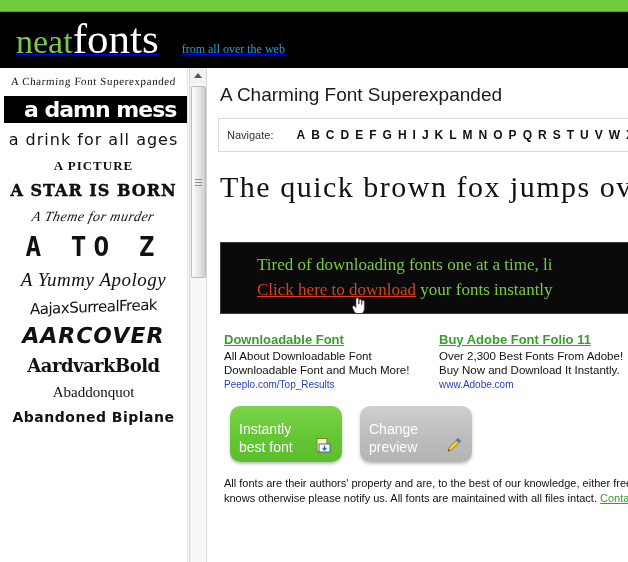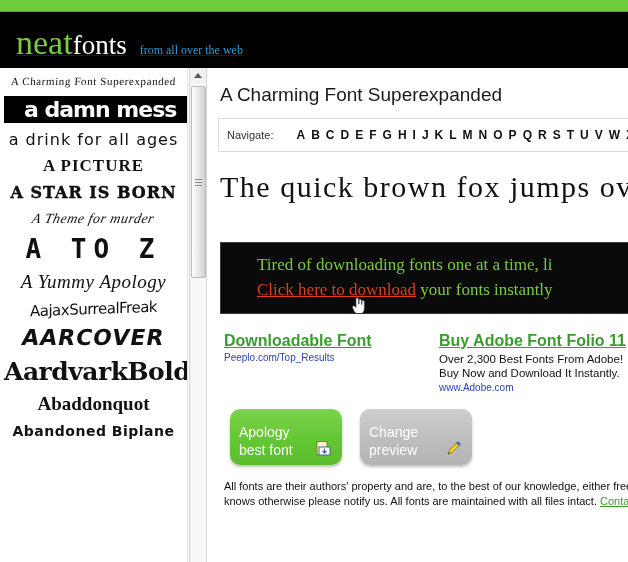--- a/index.html
+++ b/index.html
@@ -31,29 +31,29 @@
     line-height: 1;
   }
   .logo .neat {
     font-family: "Liberation Serif", serif;
     font-size: 34px;
     color: #7ac943;
     letter-spacing: 0px;
   }
   .logo .fonts {
     font-family: "Liberation Serif", serif;
-    font-size: 27px;
+    font-size: 43px;
     color: #ffffff;
     text-align: center;
   }
   .logo .tagline {
     font-family: "Liberation Serif", serif;
     font-size: 12px;
     color: #2e9bd6;
-    margin-left: 13px;
+    margin-left: 23px;
   }
 
   
   .page {
     position: relative;
     height: 494px;
     background: #ffffff;
   }
 
   
@@ -76,30 +76,30 @@
     overflow: hidden;
     white-space: nowrap;
   }
   .font-item span { display: inline-block; }
 
   
   .fp1 { font-family: "Liberation Serif", serif; font-size: 11px; letter-spacing: .6px; transform: scaleX(1.0) skewX(-4deg); }
   .fp2 { font-family: "DejaVu Sans", sans-serif; font-weight: bold; font-size: 22px; letter-spacing: -1px;
          background: #000; color: #fff; padding: 1px 20px; -webkit-text-stroke: 0; }
   .fp3 { font-family: "DejaVu Sans", sans-serif; font-size: 16px; letter-spacing: 1px; }
-  .fp4 { font-family: "Liberation Serif", serif; font-weight: bold; font-size: 17px; letter-spacing: 1px; }
+  .fp4 { font-family: "Liberation Serif", serif; font-weight: bold; font-size: 13px; letter-spacing: 1px; }
   .fp5 { font-family: "DejaVu Serif", serif; font-weight: bold; font-size: 16px; letter-spacing: 1px;
          -webkit-text-stroke: 0.4px #000; }
   .fp6 { font-family: "Liberation Serif", serif; font-style: italic; font-size: 14px; transform: skewX(-12deg); letter-spacing: .5px; }
   .fp7 { font-family: "DejaVu Sans Mono", monospace; font-weight: bold; font-size: 26px; letter-spacing: 7px; }
   .fp8 { font-family: Liberation Serif, serif; font-style: italic; font-size: 19px; letter-spacing: .5px; }
   .fp9 { font-family: "DejaVu Sans", sans-serif; font-size: 15px; letter-spacing: -0.5px; transform: skewY(-2deg); }
   .fp10{ font-family: "DejaVu Sans", sans-serif; font-weight: bold; font-size: 22px; letter-spacing: 1px; transform: skewX(-10deg); }
-  .fp11{ font-family: "DejaVu Serif", serif; font-weight: bold; font-size: 25px; letter-spacing: -0.5px; }
-  .fp12{ font-family: "Liberation Serif", serif; font-size: 19px; letter-spacing: 0px; font-weight: bold; }
+  .fp11{ font-family: "DejaVu Serif", serif; font-weight: bold; font-size: 18px; letter-spacing: -0.5px; }
+  .fp12{ font-family: "Liberation Serif", serif; font-size: 15px; letter-spacing: 0px; }
   .fp13{ font-family: "DejaVu Sans", sans-serif; font-weight: bold; font-size: 14px; letter-spacing: .5px; }
 
   
   .scrollbar {
     position: absolute;
     left: 189px; top: 0;
     width: 18px;
     height: 494px;
     background: #f1f1f1;
     border-left: 1px solid #d7d7d7;
@@ -211,21 +211,21 @@
 
   .ads-row {
     display: flex;
     margin: 18px 0 0 6px;
     width: 432px;
     white-space: nowrap;
   }
   .ad-col { width: 205px; margin-right: 10px; }
   .ad-title {
     color: #3a9c2e;
-    font-size: 16px;
+    font-size: 13px;
     font-weight: bold;
     text-decoration: underline;
     display: block;
     margin-bottom: 2px;
     white-space: nowrap;
   }
   .ad-body { font-size: 11.5px; color: #111; line-height: 14px; white-space: normal; }
   .ad-url { font-size: 10px; color: #2a3fb8; margin-top: 2px; }
 
   .buttons-row {
@@ -356,32 +356,33 @@
       <div class="ad-line l1">Tired of downloading fonts one at a time, li</div>
       <div class="ad-line l2"><a class="ad-link" href="#">Click here to download</a><span> your fonts instantly</span></div>
       <svg class="cursor-hand" viewBox="0 0 16 20">
         <path d="M5 9 V4.2 a1.3 1.3 0 0 1 2.6 0 V9 h.5 V5.6 a1.2 1.2 0 0 1 2.4 0 V9.4 h.5 V6.6 a1.15 1.15 0 0 1 2.3 0 V13 c0 3.4-1.7 6-4.6 6 H7.4 C5 19 3.6 17.4 2.6 15 L1.6 12.4 a1.2 1.2 0 0 1 2-1.2 L5 12.6 Z" fill="#ffffff" stroke="#555555" stroke-width="0.7"></path>
       </svg>
     </div>
 
     <div class="ads-row">
       <div class="ad-col">
         <a class="ad-title" href="#">Downloadable Font</a>
+        <div class="ad-body">All About Downloadable Font Downloadable Font and Much More!</div>
         <div class="ad-url">Peeplo.com/Top_Results</div>
       </div>
       <div class="ad-col">
         <a class="ad-title" href="#">Buy Adobe Font Folio 11</a>
         <div class="ad-body">Over 2,300 Best Fonts From Adobe! Buy Now and Download It Instantly.</div>
         <div class="ad-url">www.Adobe.com</div>
       </div>
     </div>
 
     <div class="buttons-row">
       <button class="btn btn-download">
-        <span>Apology</span><br>
+        <span>Instantly</span><br>
         <span>best font</span>
         <svg class="glyph" viewBox="0 0 18 18">
           <rect x="2" y="1.5" width="10" height="13" fill="#fdf3c8" stroke="#8a7a20" stroke-width="1"></rect>
           <rect x="4" y="7" width="11" height="8" fill="#ffffff" stroke="#4a6a8a" stroke-width="1"></rect>
           <path d="M9.5 8.5 v4 M7.5 11 l2 2 2-2" stroke="#2f6fa8" stroke-width="1.3" fill="none"></path>
         </svg>
       </button>
       <button class="btn btn-change">
         <span>Change</span><br>
         <span>preview</span>

